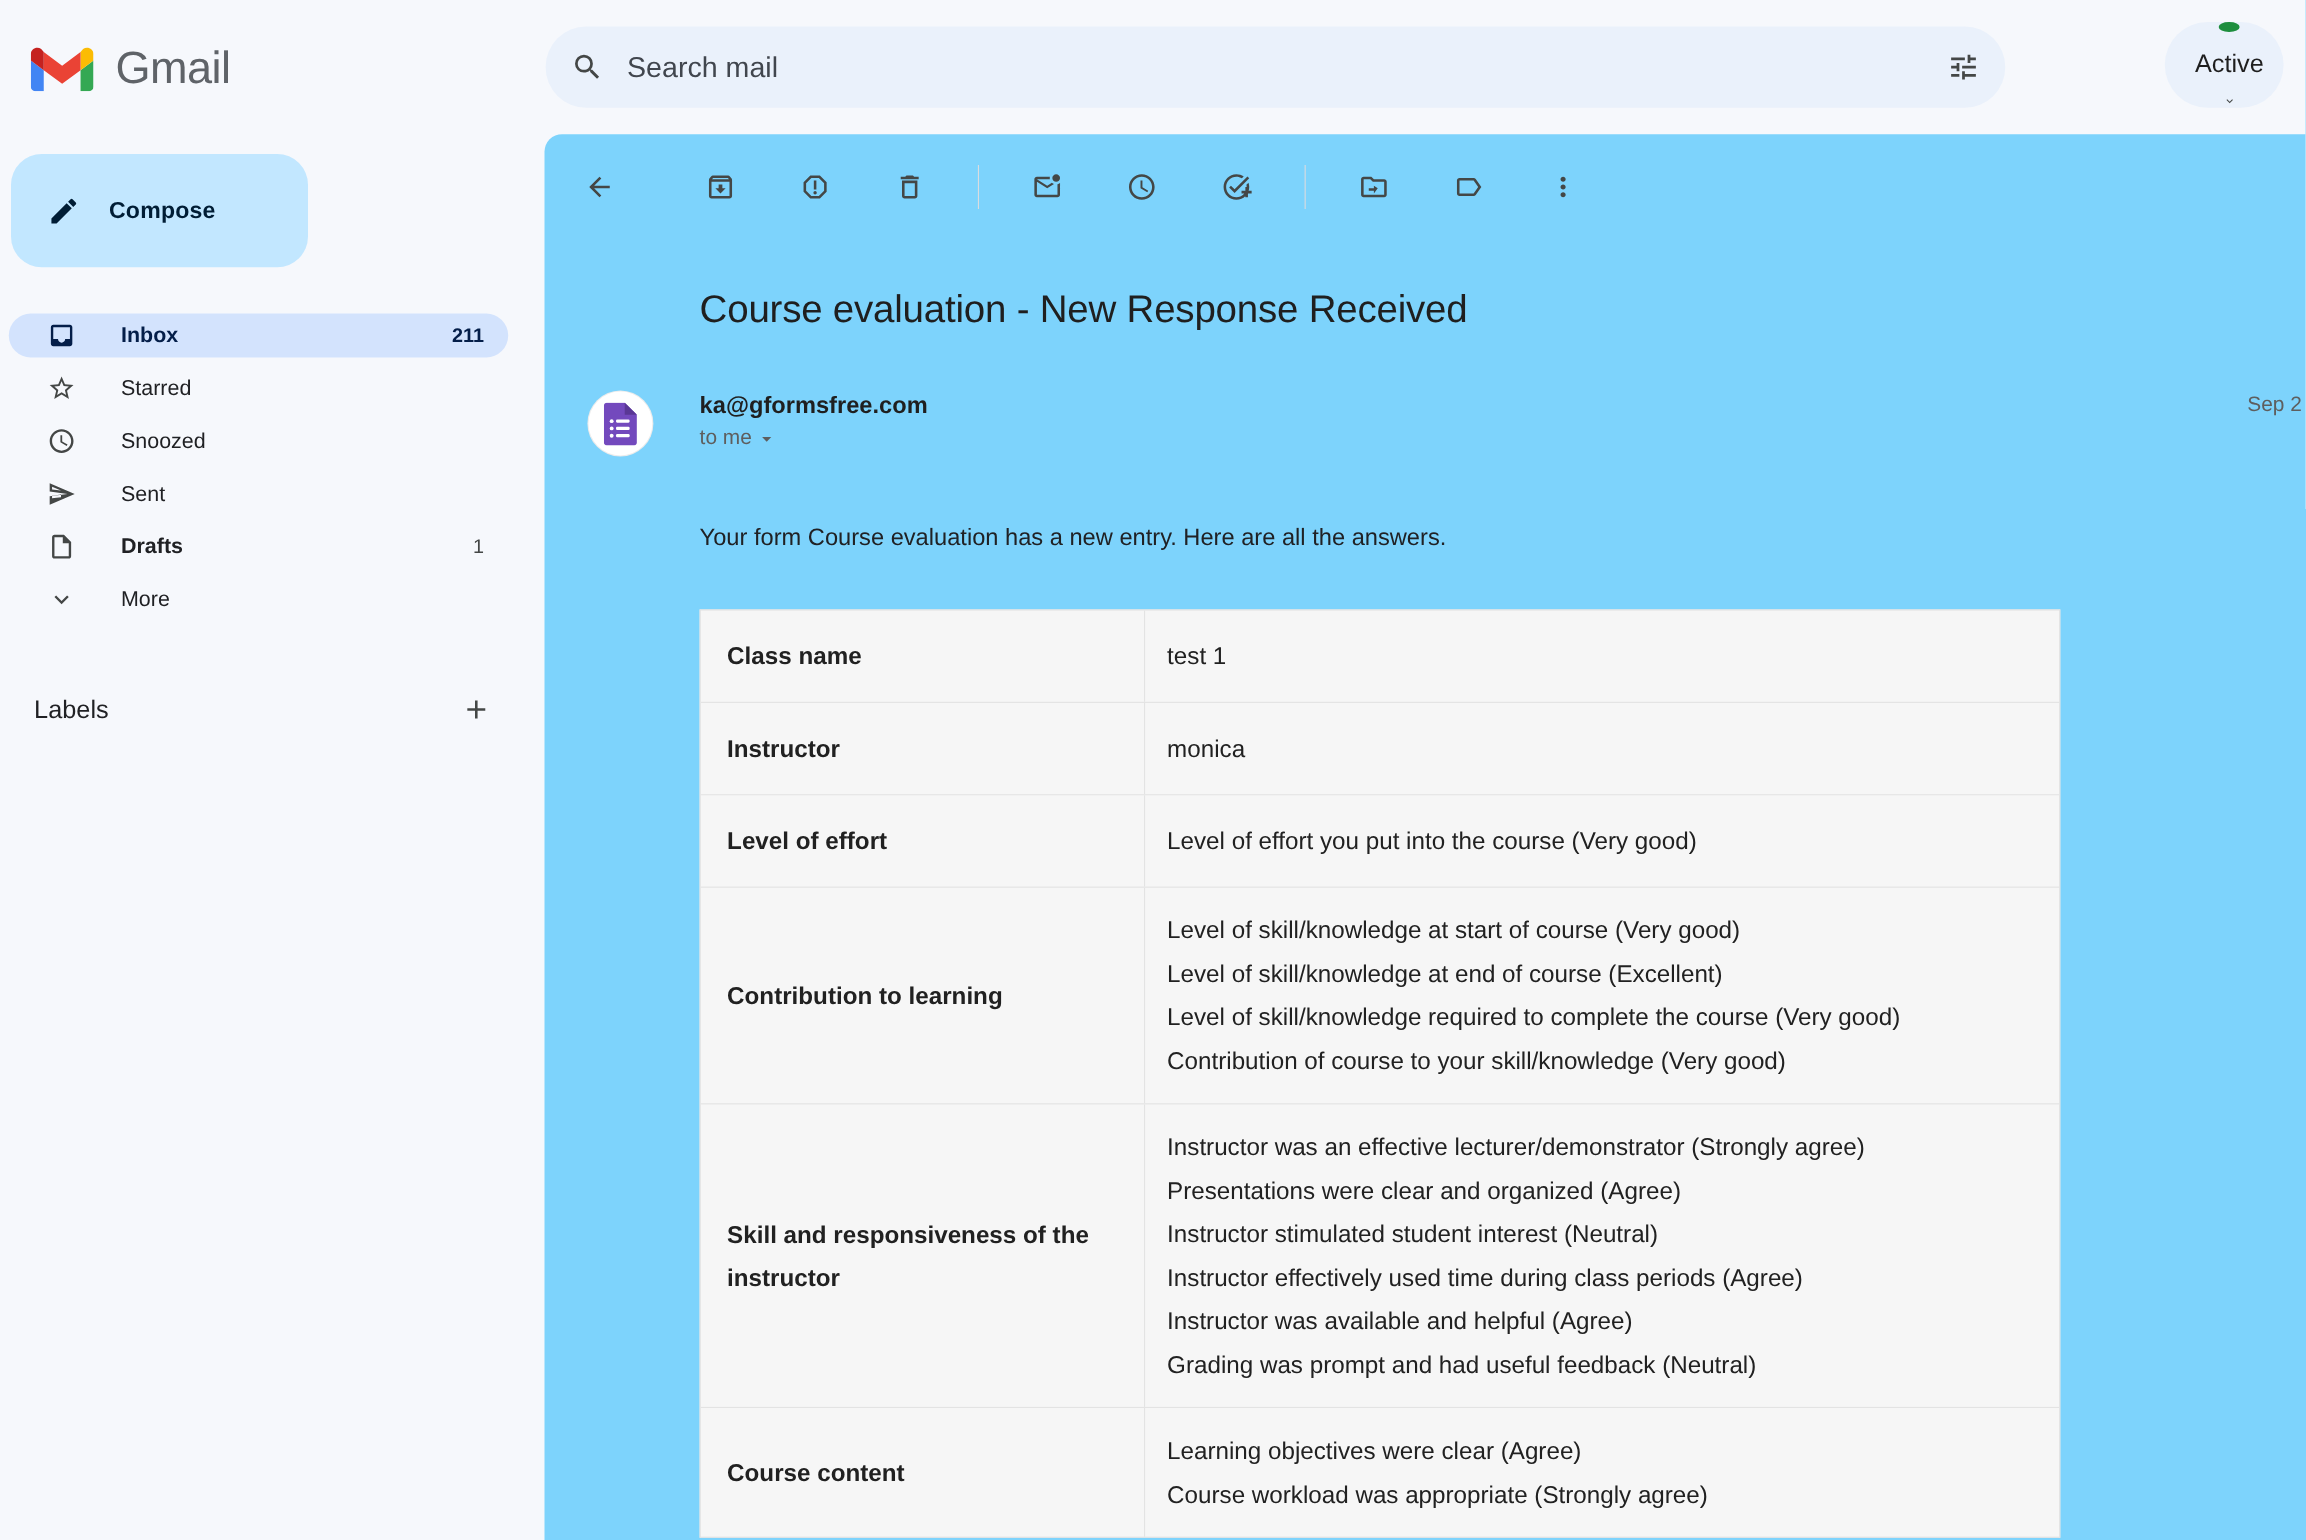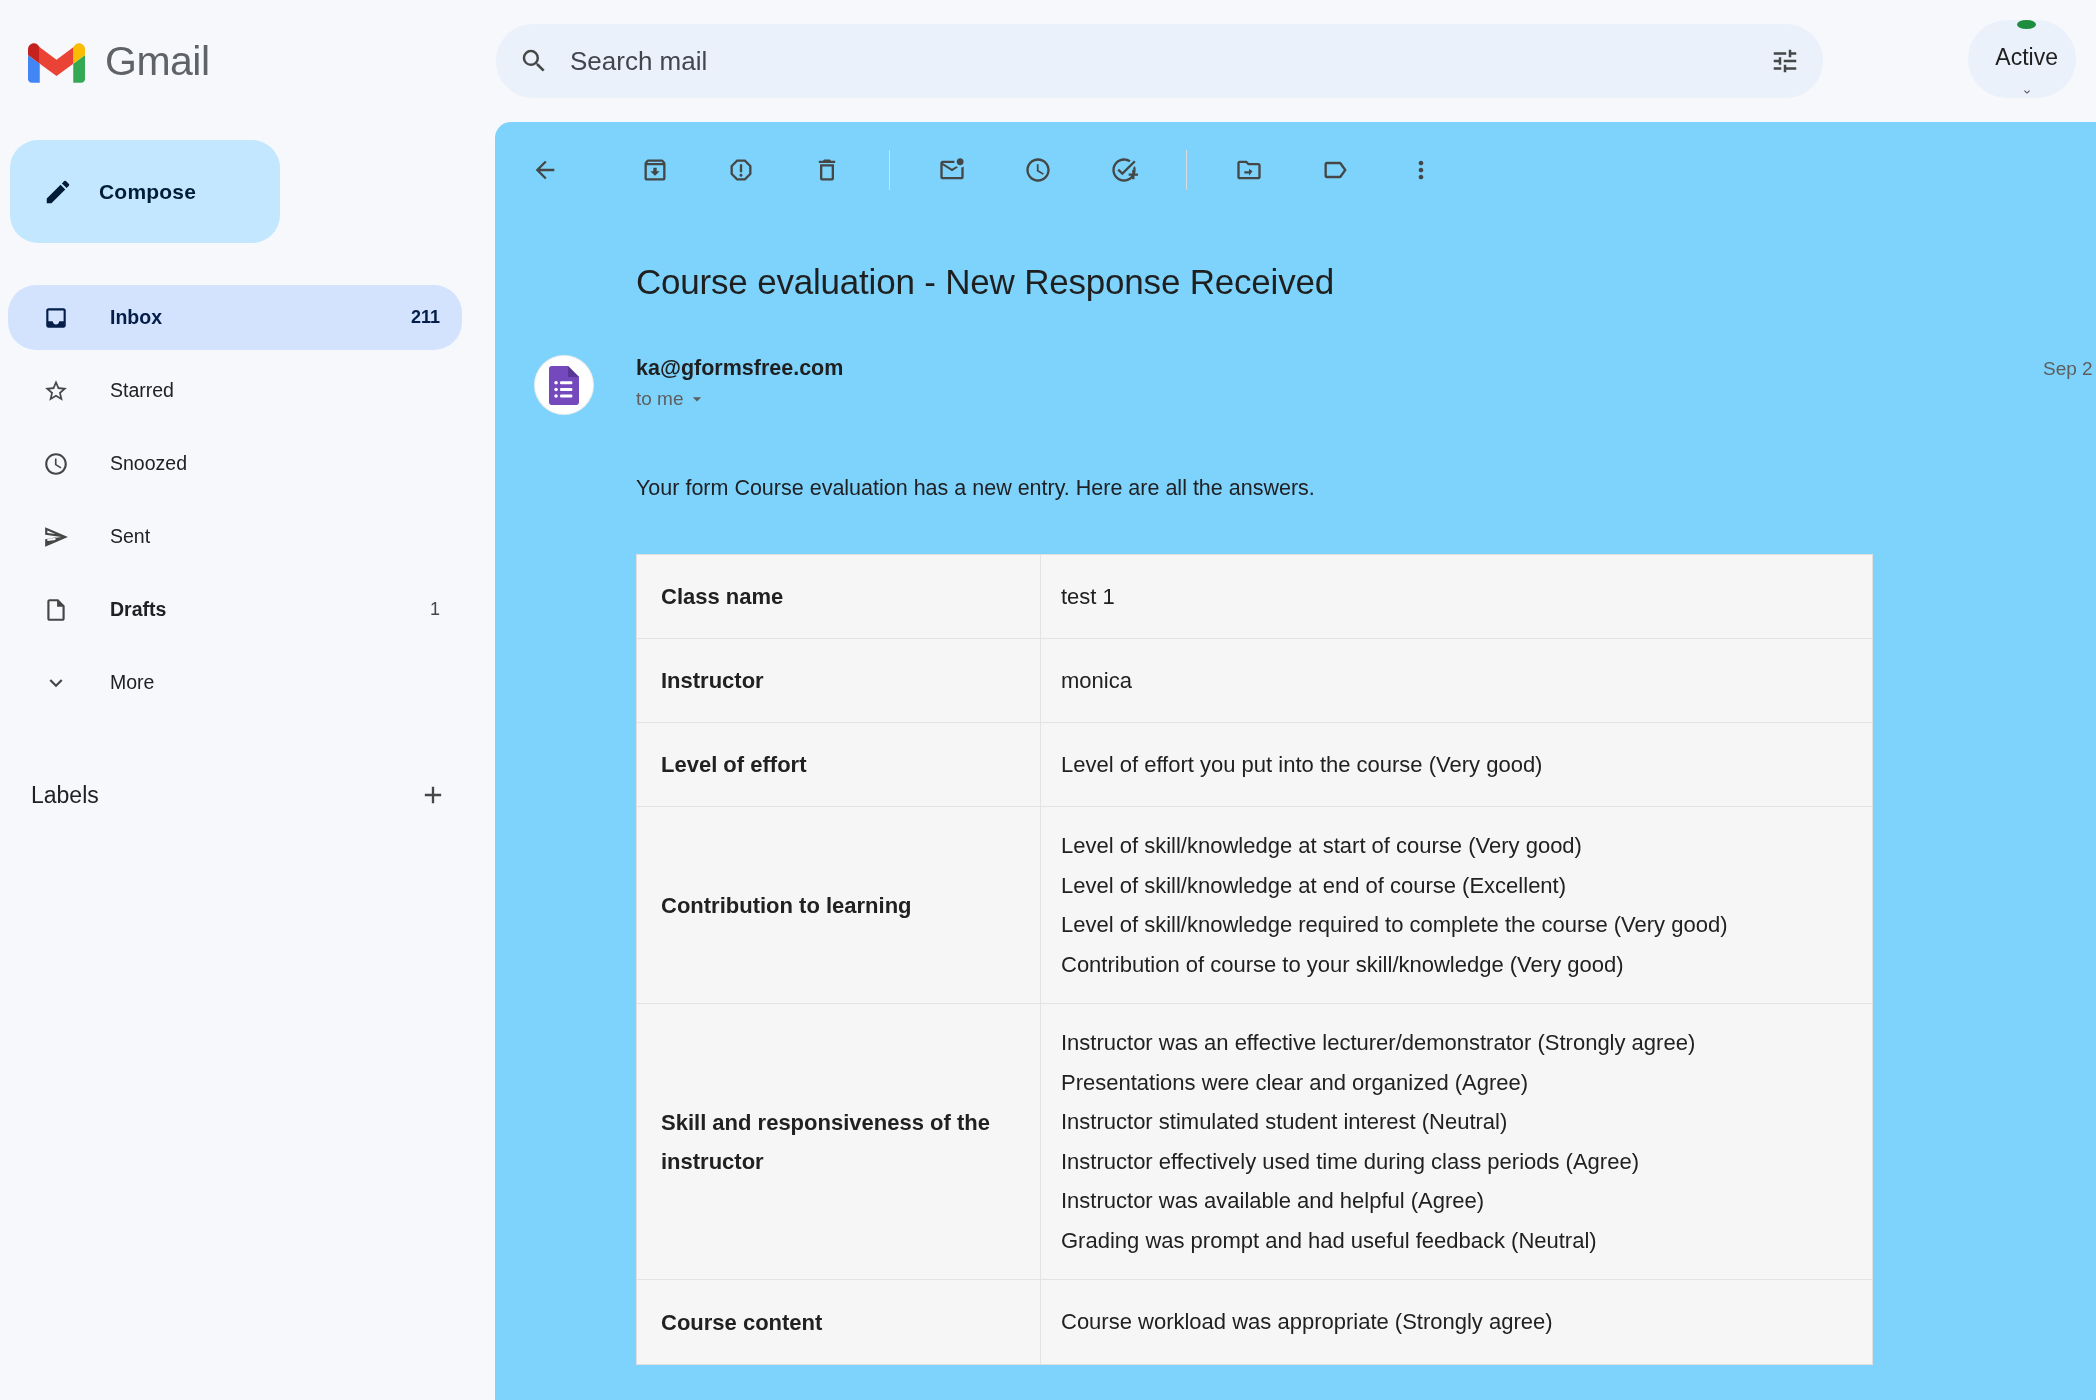--- a/index.html
+++ b/index.html
@@ -45,21 +45,21 @@
   .sidebar { position:absolute; left:0; top:122px; width:495px; bottom:0; }
   .compose-btn {
     margin:18px 0 0 10px; width:270px; height:103px; border-radius:28px;
     background:var(--compose-bg,#c2e7ff); border:none; cursor:pointer;
     display:flex; align-items:center; padding-left:33px; font-family:inherit;
   }
   .compose-btn svg { width:30px; height:30px; fill:#001d35; }
   .compose-label { font-size:21px; font-weight:bold; color:#001d35; margin-left:26px; letter-spacing:0.2px; }
   .nav { margin-top:42px; display:flex; flex-direction:column; gap:8px; }
   .nav-item {
-    width:454px; height:65px; margin-left:8px; border-radius:28px;
+    width:454px; height:40px; margin-left:8px; border-radius:28px;
     display:flex; align-items:center; padding:0 22px 0 35px; cursor:pointer;
   }
   .nav-item.selected { background:var(--selected-item-bg,#d3e3fd); }
   .nav-icon { width:26px; height:26px; flex:none; display:flex; }
   .nav-icon svg { width:26px; height:26px; fill:#444746; }
   .nav-item.selected .nav-icon svg { fill:#041e49; }
   .nav-label { margin-left:41px; font-size:19.5px; color:#202124; }
   .nav-label.bold { font-weight:bold; }
   .nav-item.selected .nav-label { font-weight:bold; color:#041e49; }
   .nav-count { margin-left:auto; font-size:18px; color:#444746;text-align:center; }
@@ -334,17 +334,18 @@
           <div>Presentations were clear and organized (Agree)</div>
           <div>Instructor stimulated student interest (Neutral)</div>
           <div>Instructor effectively used time during class periods (Agree)</div>
           <div>Instructor was available and helpful (Agree)</div>
           <div>Grading was prompt and had useful feedback (Neutral)</div>
         </div>
       </div>
       <div class="qa-row">
         <div class="qa-label">Course content</div>
         <div class="qa-value">
+          <div>Learning objectives were clear (Agree)</div>
           <div>Course workload was appropriate (Strongly agree)</div>
         </div>
       </div>
     </div>
 </div>
 
 </body></html>

